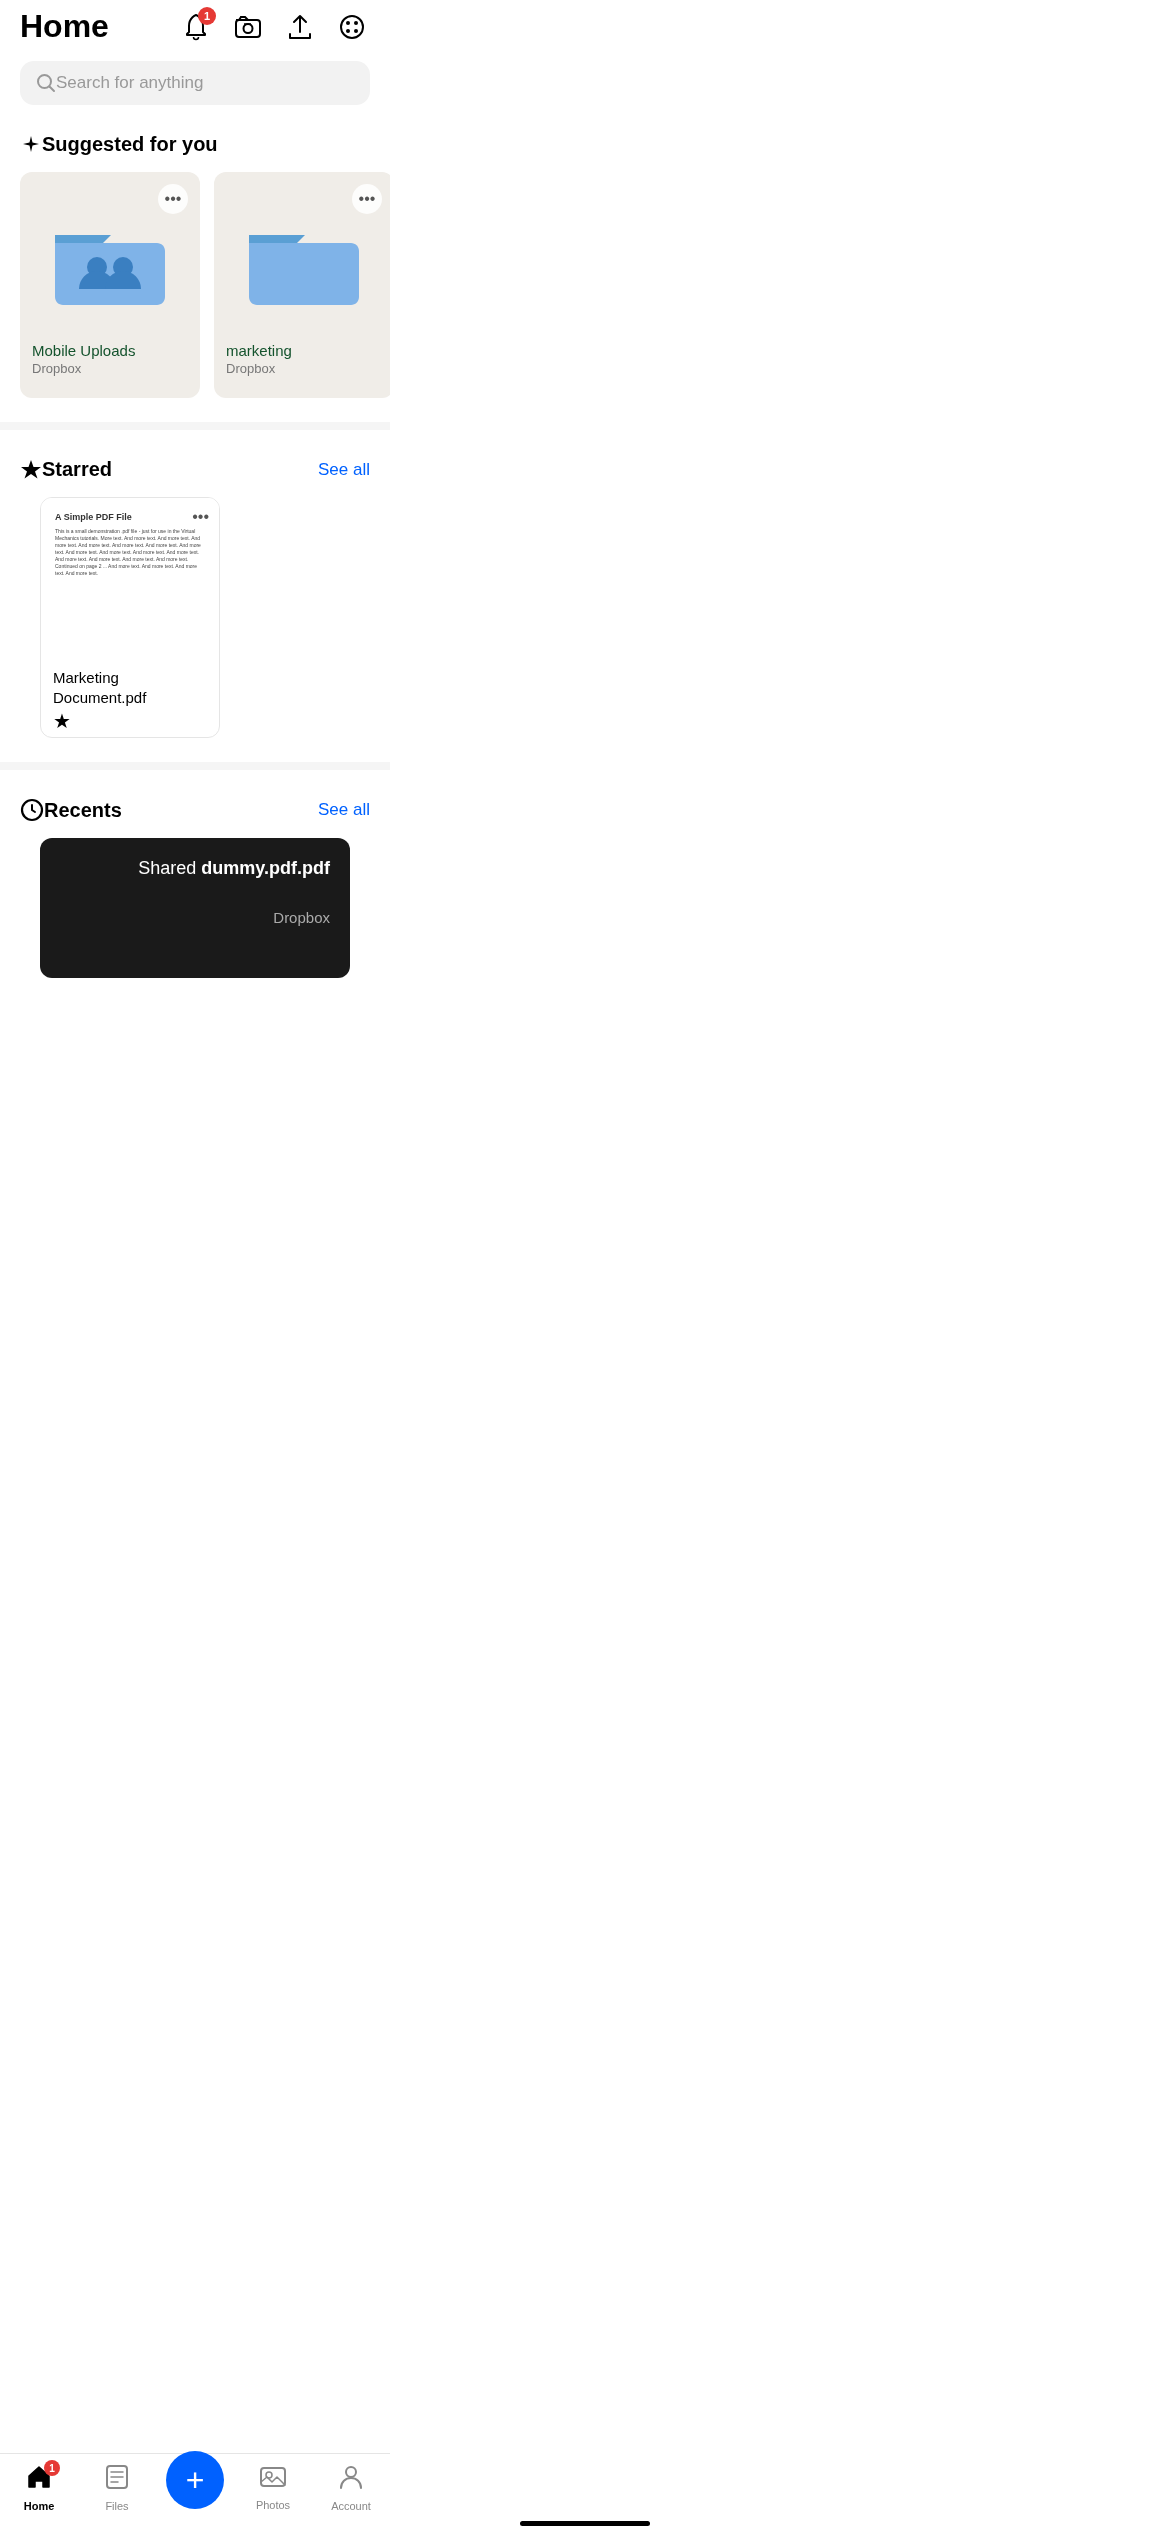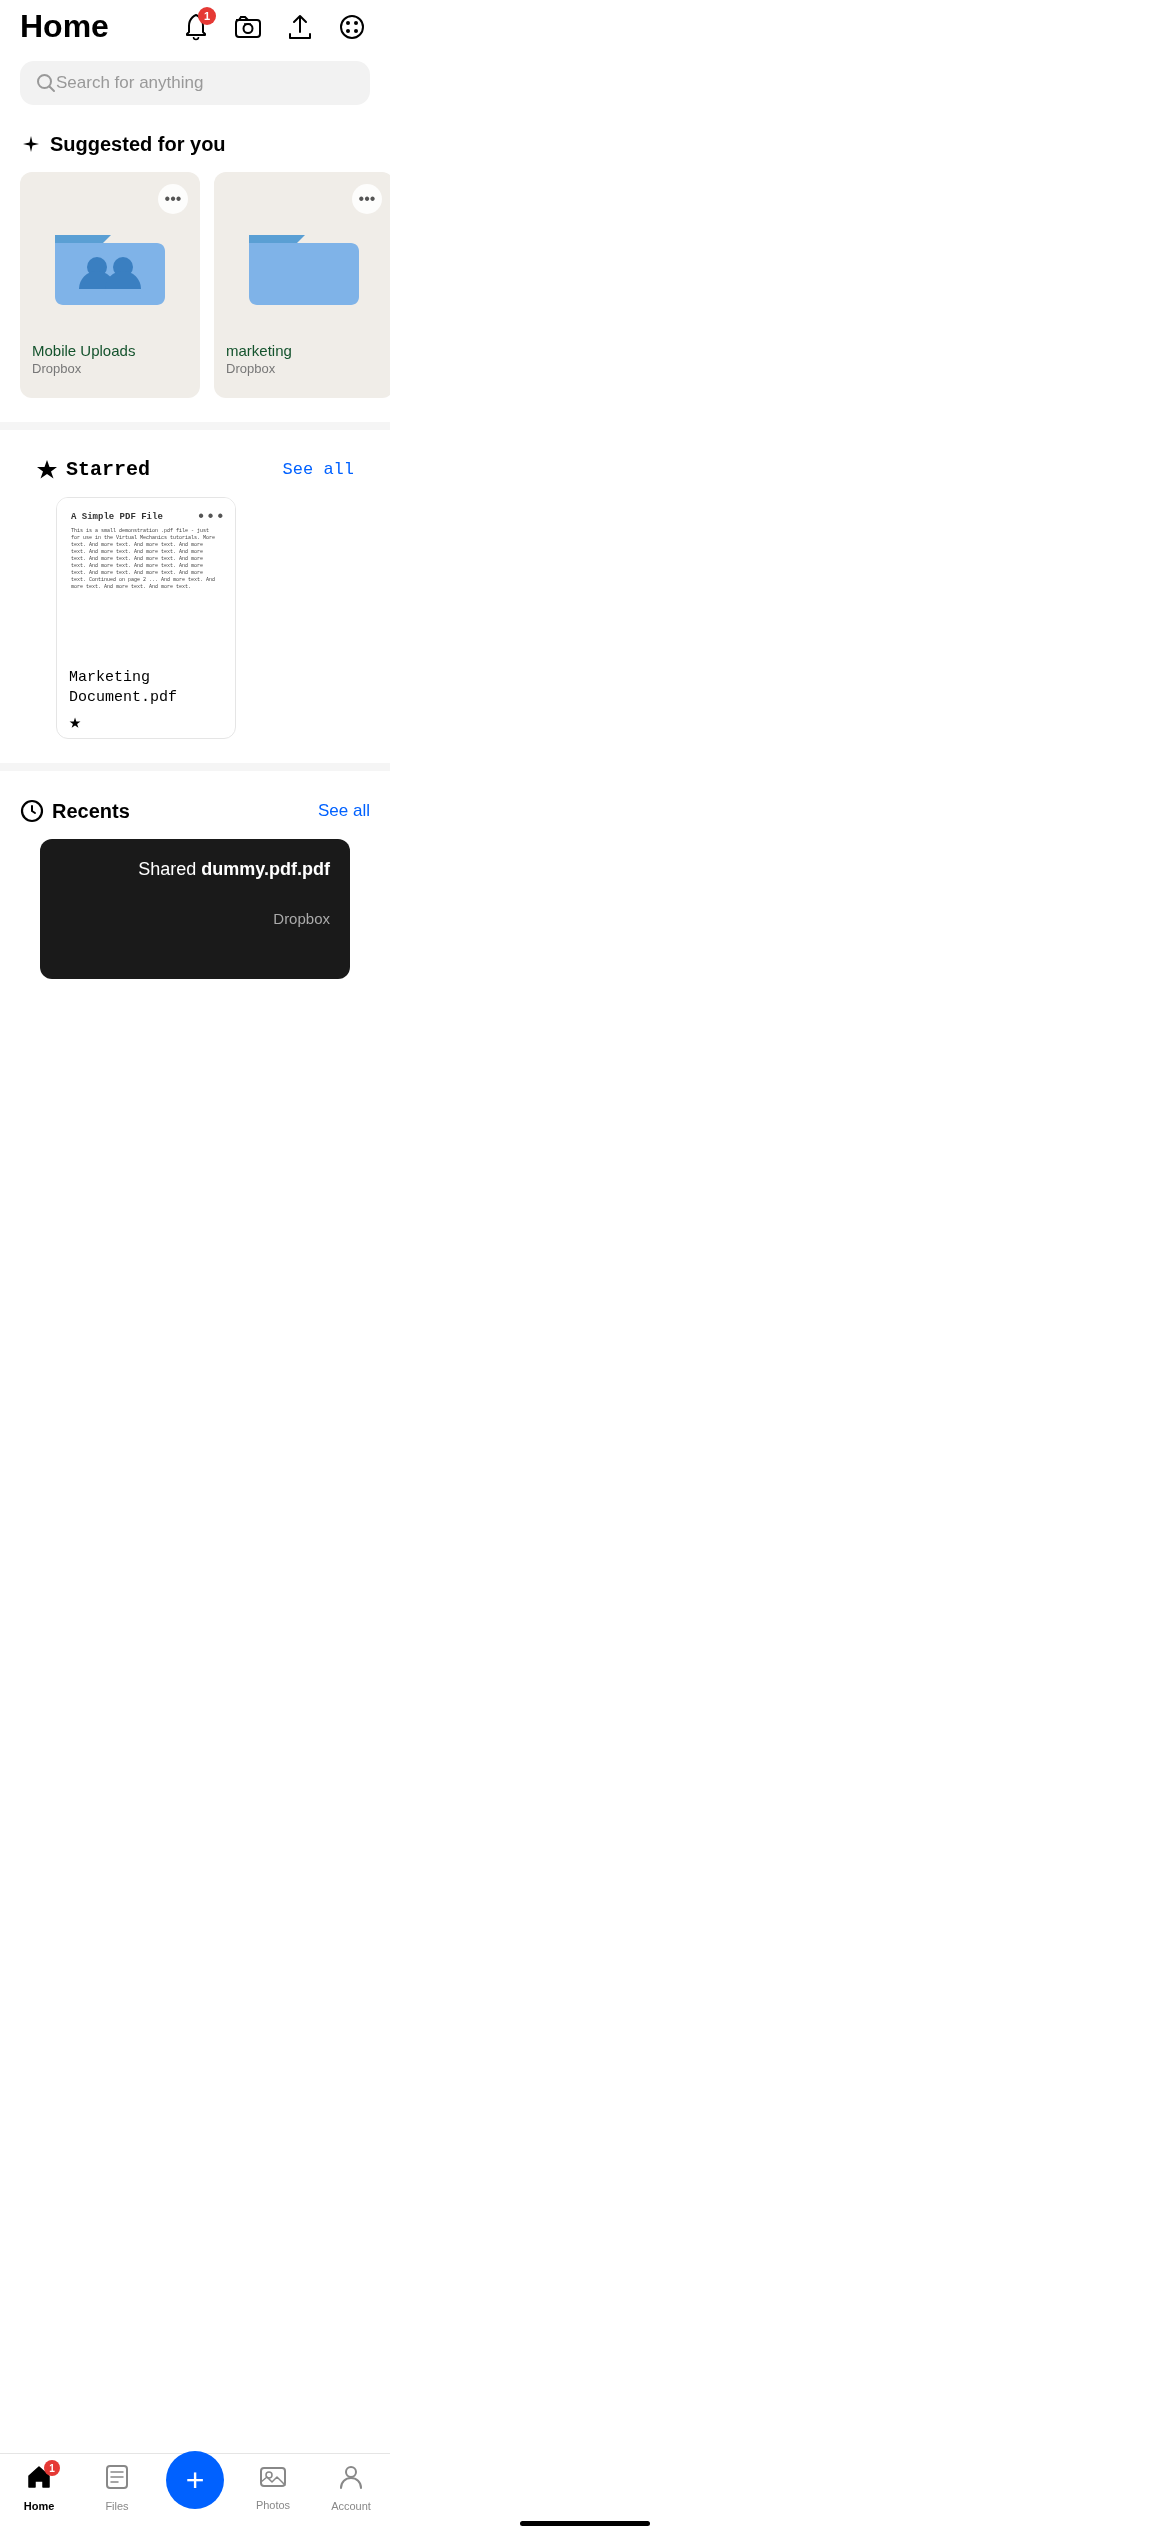--- a/index.html
+++ b/index.html
@@ -137,21 +137,21 @@
       justify-content: space-between;
       align-items: center;
       padding: 8px 20px 16px;
     }
     .section-title {
       font-size: 20px;
       font-weight: 700;
       color: #000;
       display: flex;
       align-items: center;
-      gap: 8px;
+      gap: 0;
     }
     .see-all {
       color: #0061ff;
       font-size: 17px;
       font-weight: 500;
       cursor: pointer;
     }
 
     
     .suggested-row {
@@ -213,22 +213,21 @@
     }
 
     
     .divider {
       height: 8px;
       background: #f5f5f5;
     }
 
     
     .starred-section {
-      padding: 20px 16px 0;
-      font-family: Liberation Mono, monospace;
+      padding: 20px 0 0;
     }
 
     
     .file-card {
       margin: 0 20px;
       border: 1.5px solid #e5e5e5;
       border-radius: 12px;
       overflow: hidden;
       cursor: pointer;
       width: 180px;

